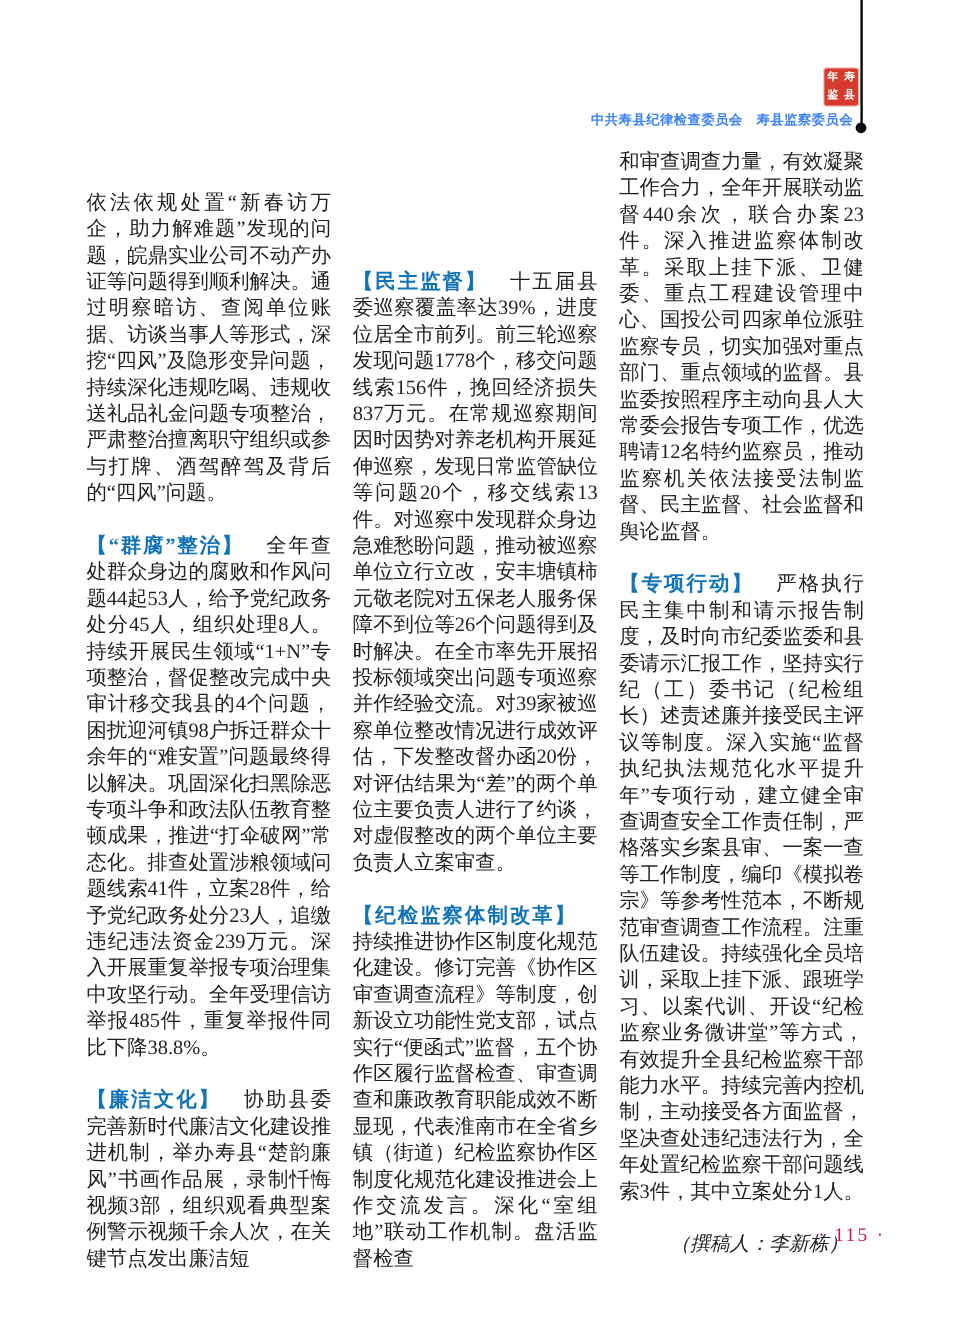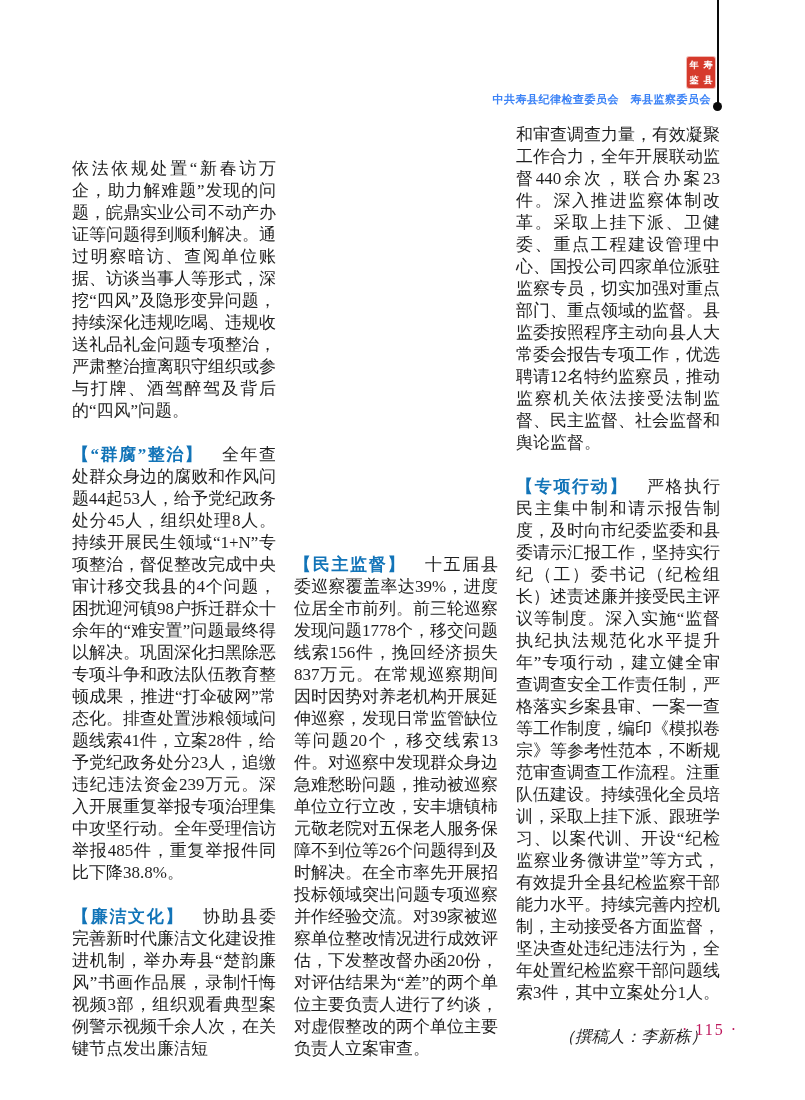--- a/index.html
+++ b/index.html
@@ -76,20 +76,21 @@
   <div class="header-title">中共寿县纪律检查委员会　寿县监察委员会</div>
 
   <div class="content">
     <div class="col">
         <p class="para">依法依规处置“新春访万企，助力解难题”发现的问题，皖鼎实业公司不动产办证等问题得到顺利解决。通过明察暗访、查阅单位账据、访谈当事人等形式，深挖“四风”及隐形变异问题，持续深化违规吃喝、违规收送礼品礼金问题专项整治，严肃整治擅离职守组织或参与打牌、酒驾醉驾及背后的“四风”问题。</p>
         <p class="para"><span class="entry-heading">【“群腐”整治】</span>全年查处群众身边的腐败和作风问题44起53人，给予党纪政务处分45人，组织处理8人。持续开展民生领域“1+N”专项整治，督促整改完成中央审计移交我县的4个问题，困扰迎河镇98户拆迁群众十余年的“难安置”问题最终得以解决。巩固深化扫黑除恶专项斗争和政法队伍教育整顿成果，推进“打伞破网”常态化。排查处置涉粮领域问题线索41件，立案28件，给予党纪政务处分23人，追缴违纪违法资金239万元。深入开展重复举报专项治理集中攻坚行动。全年受理信访举报485件，重复举报件同比下降38.8%。</p>
         <p class="para"><span class="entry-heading">【廉洁文化】</span>协助县委完善新时代廉洁文化建设推进机制，举办寿县“楚韵廉风”书画作品展，录制忏悔视频3部，组织观看典型案例警示视频千余人次，在关键节点发出廉洁短</p>
       </div>
     <div class="col">
         <p class="para"><span class="entry-heading">【民主监督】</span>十五届县委巡察覆盖率达39%，进度位居全市前列。前三轮巡察发现问题1778个，移交问题线索156件，挽回经济损失837万元。在常规巡察期间因时因势对养老机构开展延伸巡察，发现日常监管缺位等问题20个，移交线索13件。对巡察中发现群众身边急难愁盼问题，推动被巡察单位立行立改，安丰塘镇柿元敬老院对五保老人服务保障不到位等26个问题得到及时解决。在全市率先开展招投标领域突出问题专项巡察并作经验交流。对39家被巡察单位整改情况进行成效评估，下发整改督办函20份，对评估结果为“差”的两个单位主要负责人进行了约谈，对虚假整改的两个单位主要负责人立案审查。</p>
+        <p class="para"><span class="entry-heading">【纪检监察体制改革】</span>持续推进协作区制度化规范化建设。修订完善《协作区审查调查流程》等制度，创新设立功能性党支部，试点实行“便函式”监督，五个协作区履行监督检查、审查调查和廉政教育职能成效不断显现，代表淮南市在全省乡镇（街道）纪检监察协作区制度化规范化建设推进会上作交流发言。深化“室组地”联动工作机制。盘活监督检查</p>
       </div>
     <div class="col">
         <p class="para">和审查调查力量，有效凝聚工作合力，全年开展联动监督440余次，联合办案23件。深入推进监察体制改革。采取上挂下派、卫健委、重点工程建设管理中心、国投公司四家单位派驻监察专员，切实加强对重点部门、重点领域的监督。县监委按照程序主动向县人大常委会报告专项工作，优选聘请12名特约监察员，推动监察机关依法接受法制监督、民主监督、社会监督和舆论监督。</p>
         <p class="para"><span class="entry-heading">【专项行动】</span>严格执行民主集中制和请示报告制度，及时向市纪委监委和县委请示汇报工作，坚持实行纪（工）委书记（纪检组长）述责述廉并接受民主评议等制度。深入实施“监督执纪执法规范化水平提升年”专项行动，建立健全审查调查安全工作责任制，严格落实乡案县审、一案一查等工作制度，编印《模拟卷宗》等参考性范本，不断规范审查调查工作流程。注重队伍建设。持续强化全员培训，采取上挂下派、跟班学习、以案代训、开设“纪检监察业务微讲堂”等方式，有效提升全县纪检监察干部能力水平。持续完善内控机制，主动接受各方面监督，坚决查处违纪违法行为，全年处置纪检监察干部问题线索3件，其中立案处分1人。</p>
         <p class="byline">（撰稿人：李新栋）</p>
       </div>
   </div>
 
   <div class="page-number">· 115 ·</div>
 </div>

